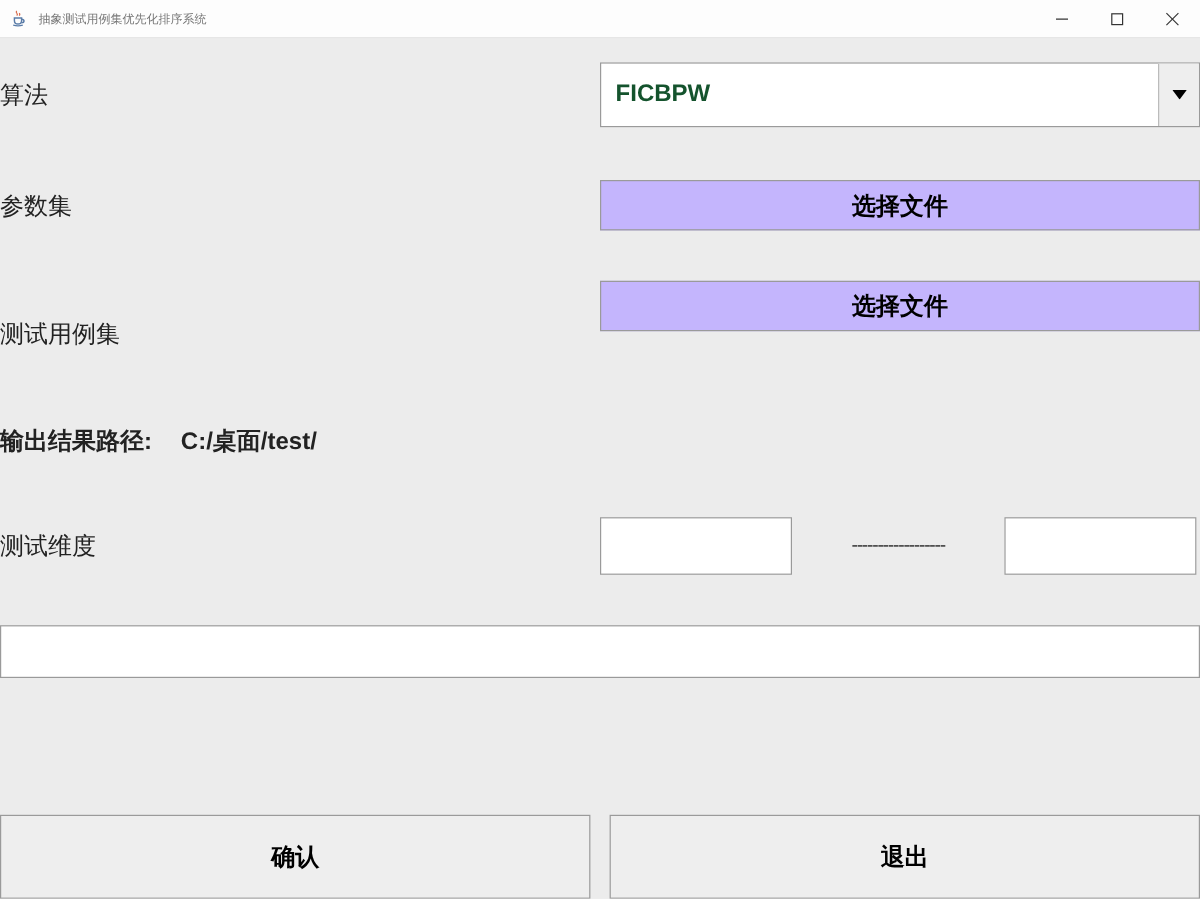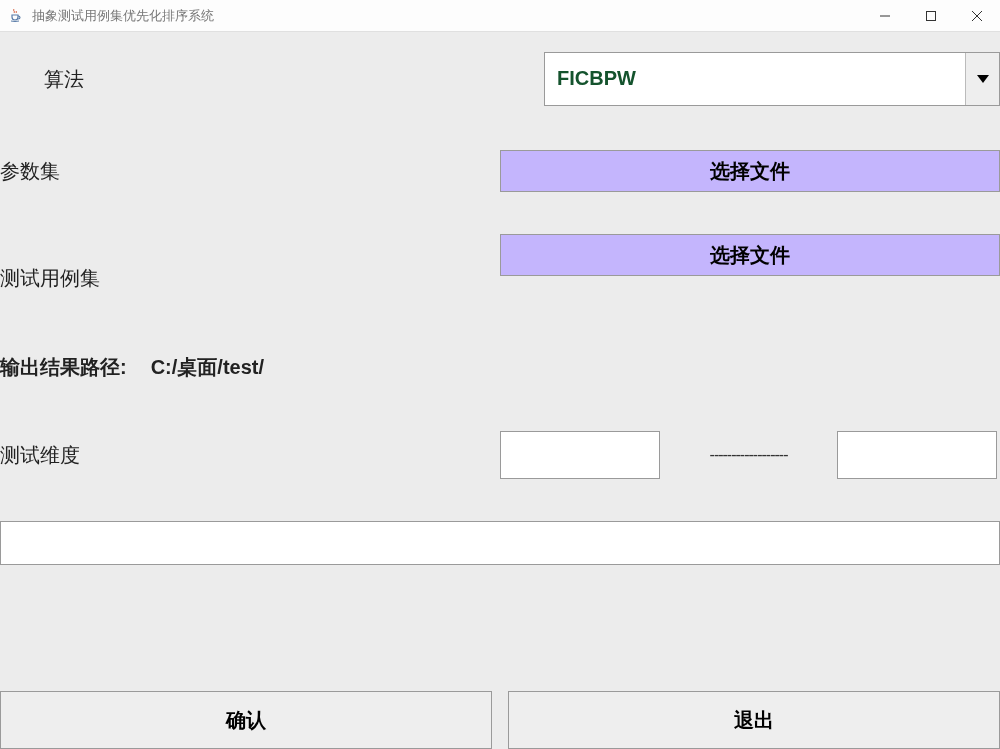--- a/index.html
+++ b/index.html
@@ -32,21 +32,21 @@
     .titlebar .java-icon {
       width: 18px;
       height: 18px;
       margin-right: 8px;
       display: flex;
       align-items: center;
       justify-content: center;
     }
     .titlebar .title-text {
       flex: 1;
-      font-size: 13px;
+      font-size: 10px;
       color: #777;
     }
     .titlebar .window-controls {
       display: flex;
       height: 100%;
     }
     .titlebar .ctrl {
       width: 46px;
       height: 100%;
       display: flex;
@@ -63,21 +63,20 @@
     }
     .row {
       display: flex;
       align-items: center;
       margin-bottom: 38px;
       height: 50px;
     }
     .row.algo {
       height: 54px;
       margin-bottom: 40px;
-      margin-left: 44px;
     }
     .label-col {
       width: 500px;
       padding-left: 0px;
       font-size: 20px;
       color: #222;
     }
     .right-col {
       flex: 1;
       display: flex;
@@ -164,21 +163,21 @@
       border: 1px solid #9a9a9a;
       padding: 6px;
       font-size: 18px;
     }
     .bottom-buttons {
       position: absolute;
       bottom: 0;
       left: 0;
       right: 0;
       display: flex;
-      height: 58px;
+      height: 70px;
       text-align: center;
     }
     .bottom-btn {
       flex: 1;
       background: #eeeeee;
       border: 1px solid #9a9a9a;
       display: flex;
       align-items: center;
       justify-content: center;
       font-size: 20px;

